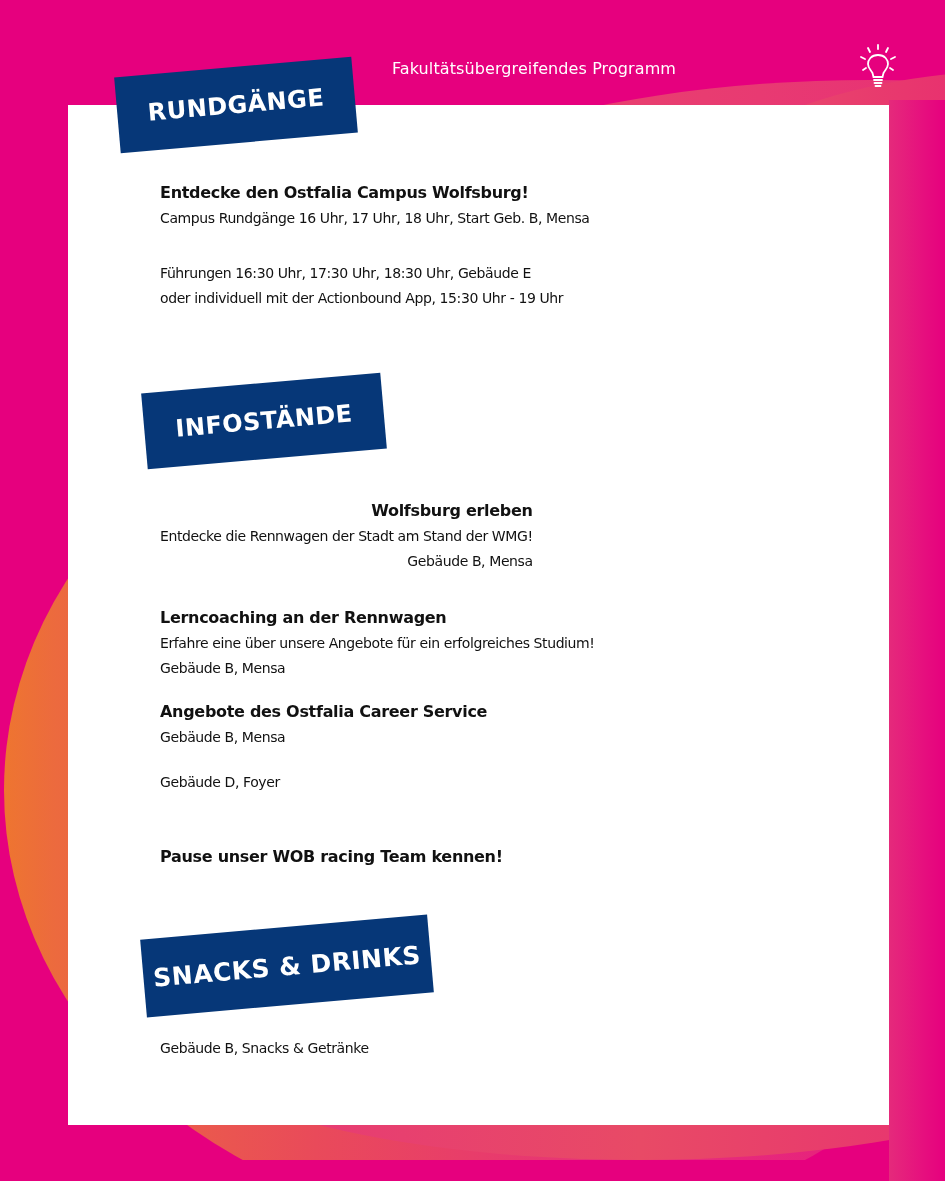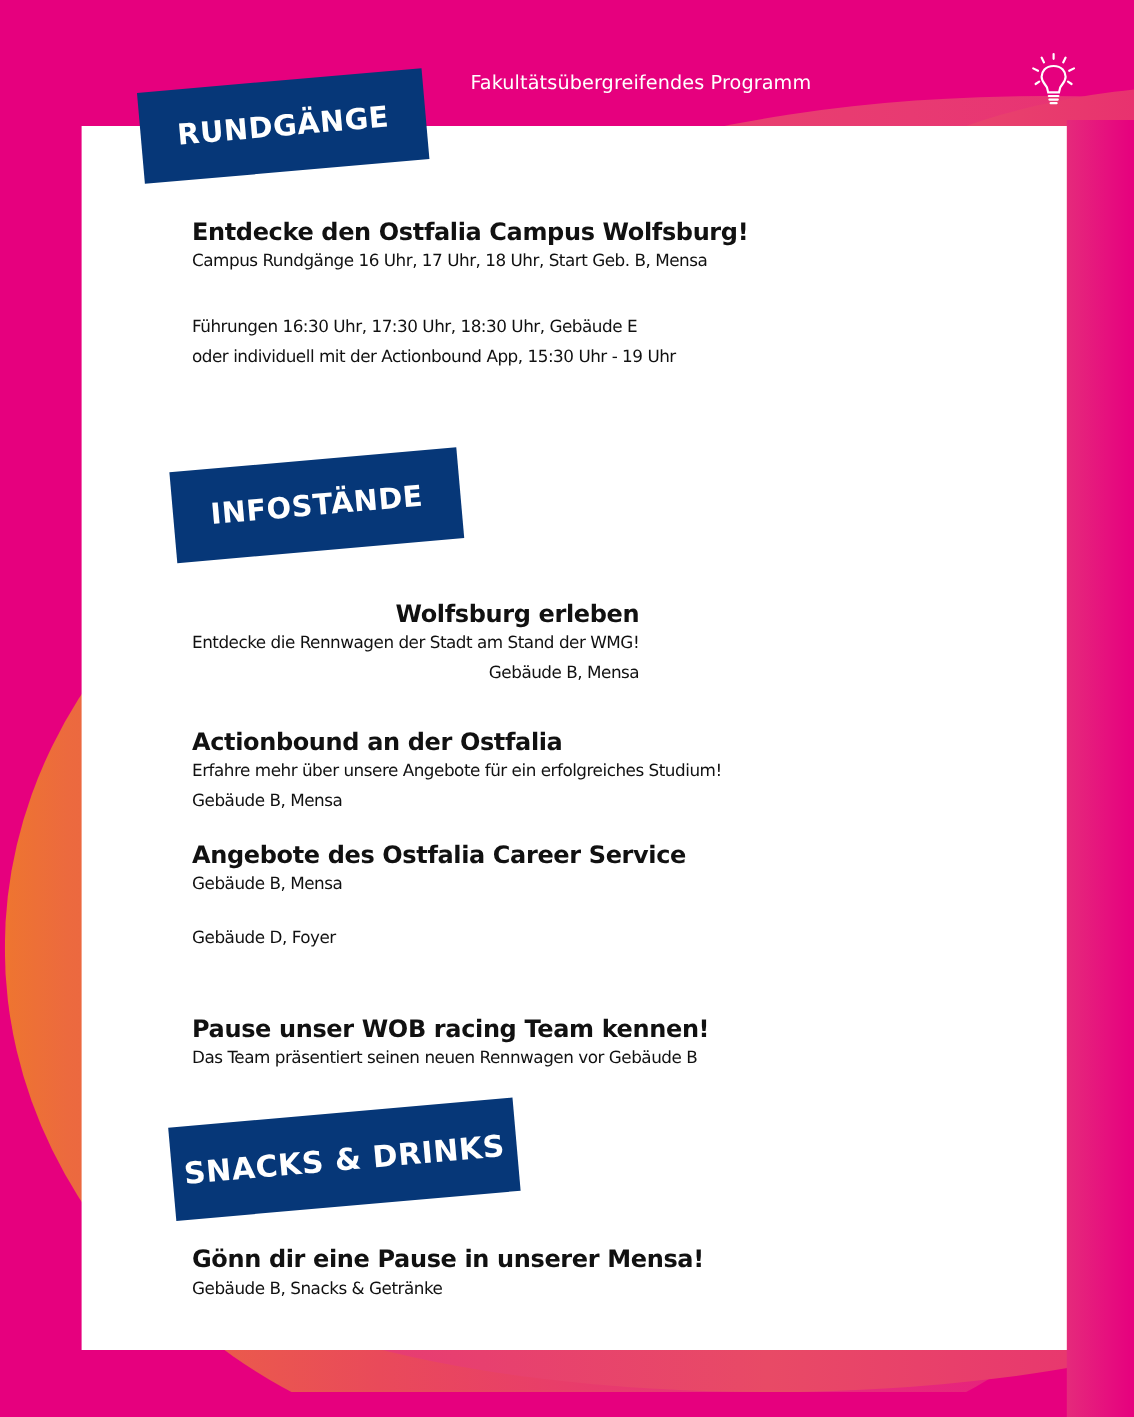--- a/index.html
+++ b/index.html
@@ -59,21 +59,21 @@
       text-align: center; transform-origin: center center;
       transform: rotate(-5deg); letter-spacing: 0.5px;
       display: flex; align-items: center; justify-content: center;
     }
     .badge-rundgaenge { left: 117px; top: 67px; width: 238px; height: 76px; font-size: 24px; }
     .badge-infostaende { left: 144px; top: 383px; width: 240px; height: 76px; font-size: 24px; }
     .badge-snacks { left: 143px; top: 927px; width: 288px; height: 78px; font-size: 25px; }
 
     .entry { position: absolute; left: 160px; color: #111111; }
     .entry .title {
-      font-weight: bold; font-size: 20px; line-height: 26px; white-space: nowrap;
+      font-weight: bold; font-size: 16px; line-height: 26px; white-space: nowrap;
       font-family: "DejaVu Sans", sans-serif; letter-spacing: -0.3px;
     }
     .entry .line {
       font-size: 14px; line-height: 25px; white-space: nowrap;
       font-family: "DejaVu Sans", sans-serif; letter-spacing: -0.4px;
     }
   </style>
 </head>
 <body>
 
@@ -114,32 +114,30 @@
   <div class="line">Führungen 16:30 Uhr, 17:30 Uhr, 18:30 Uhr, Gebäude E</div>
   <div class="line">oder individuell mit der Actionbound App, 15:30 Uhr - 19 Uhr</div>
 </div>
 
 <div class="entry" style="top:498px;text-align:right;">
   <div class="title">Wolfsburg erleben</div>
   <div class="line">Entdecke die Rennwagen der Stadt am Stand der WMG!</div>
   <div class="line">Gebäude B, Mensa</div>
 </div>
 <div class="entry" style="top:605px;">
-  <div class="title">Actionbound an der Ostfalia</div>
-  <div class="line">Erfahre mehr über unsere Angebote für ein erfolgreiches Studium!</div>
+  <div class="title">Lerncoaching an der Rennwagen</div>
+  <div class="line">Erfahre eine über unsere Angebote für ein erfolgreiches Studium!</div>
   <div class="line">Gebäude B, Mensa</div>
 </div>
 <div class="entry" style="top:699px;">
   <div class="title">Angebote des Ostfalia Career Service</div>
   <div class="line">Gebäude B, Mensa</div>
 </div>
 <div class="entry" style="top:770px;">
   <div class="line">Gebäude D, Foyer</div>
 </div>
 <div class="entry" style="top:844px;">
   <div class="title">Pause unser WOB racing Team kennen!</div>
-  <div class="line">Das Team präsentiert seinen neuen Rennwagen vor Gebäude B</div>
 </div>
 
 <div class="entry" style="top:1036px;">
-  <div class="title">Gönn dir eine Pause in unserer Mensa!</div>
   <div class="line">Gebäude B, Snacks &amp; Getränke</div>
 </div>
 
 </body></html>

